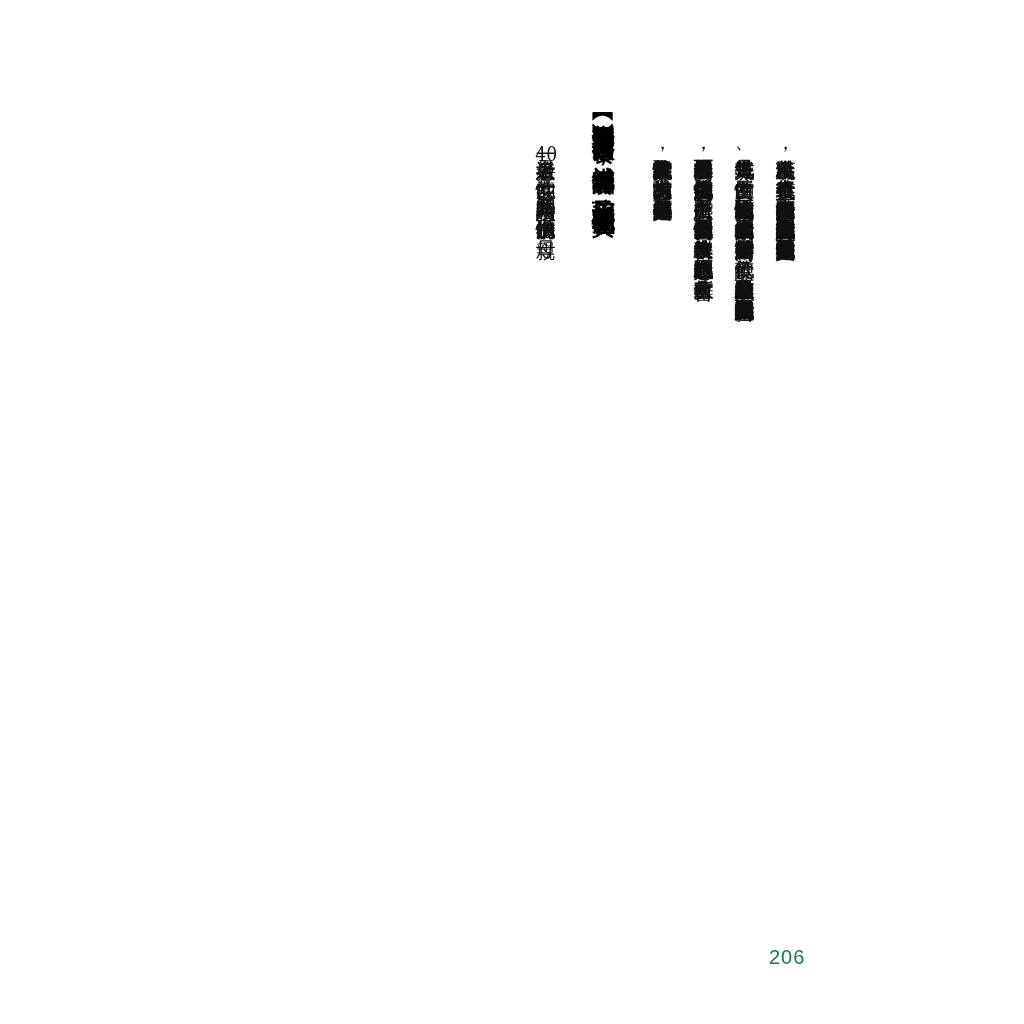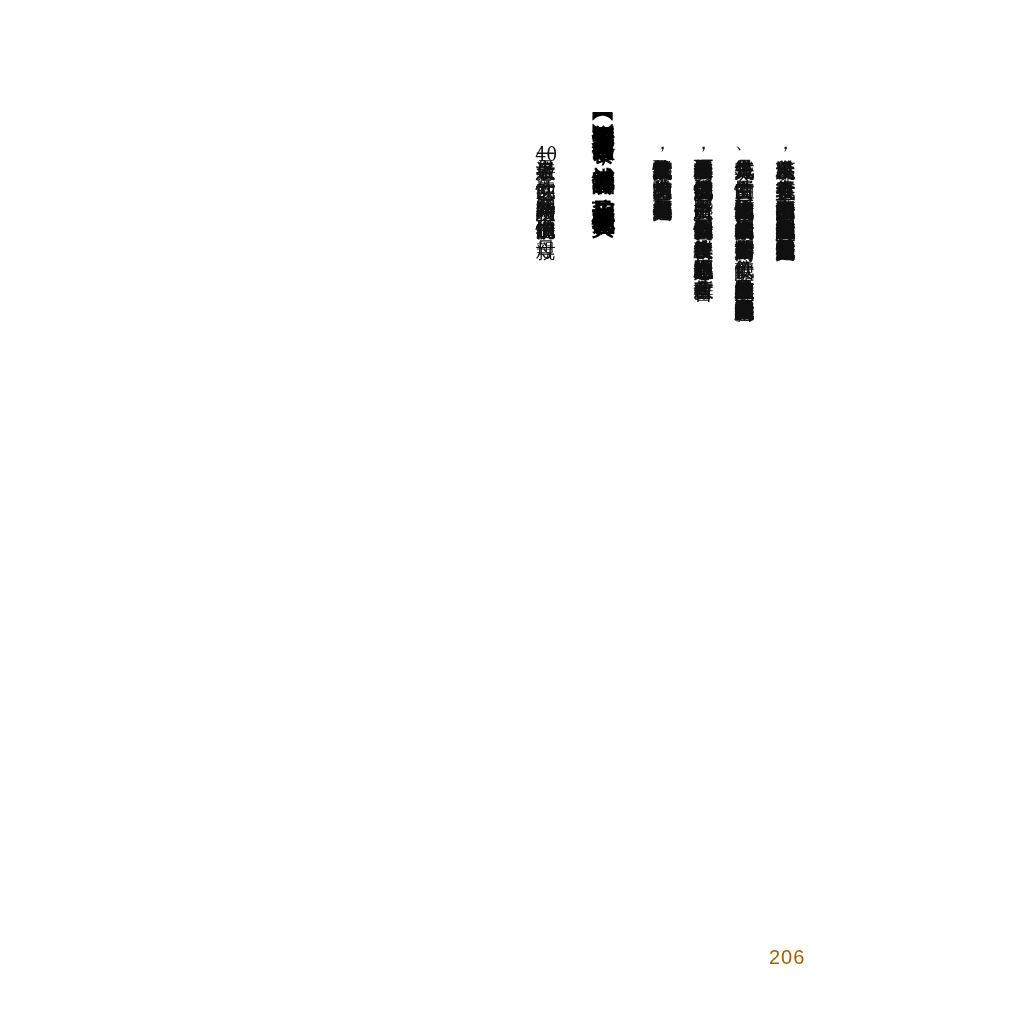--- a/index.html
+++ b/index.html
@@ -53,21 +53,21 @@
     -webkit-text-combine: horizontal;
     text-combine-upright: all;
   }
   .page-number {
     position: absolute;
     left: 769px;
     top: 946px;
     font-family: "Liberation Sans", "DejaVu Sans", sans-serif;
     font-size: 20px;
     letter-spacing: 1px;
-    color: #a16207;
+    color: #15803d;
   }
 </style>
 </head>
 <body>
 
 <div class="page">
 
   <div class="vtext">
     <p class="para">以糙米蔬菜為食，或奉行素食主義者，由於會減少本身所攝取的醣類，因此身體狀態或許能在一兩個月的短期間會有所改善，但長期下來反而會陷入嚴重的缺乏蛋白質危機當中。</p>
     <p class="para">尤其是每月流失鐵、蛋白質的女性，吃素的壞處比男性更容易突顯。本病例是在經過五年的素食生活後，於半年前才開始實行高蛋白、低醣飲食，然而丈夫的血液檢查結果並沒有異狀，我想可能是半年內的高蛋白飲食讓身體狀況立即獲得改善。</p>

